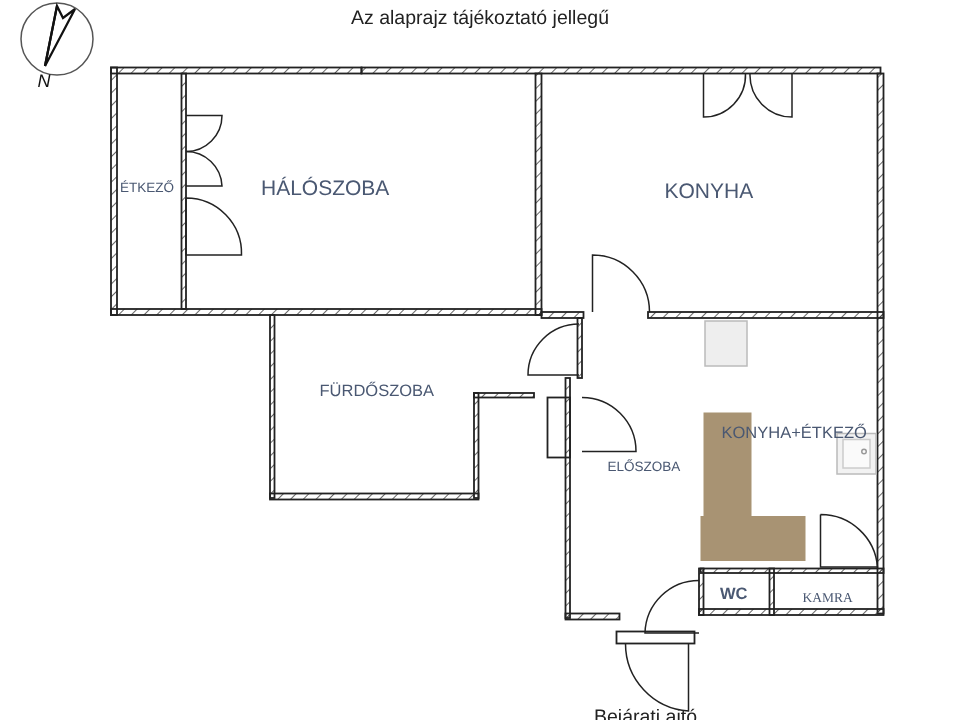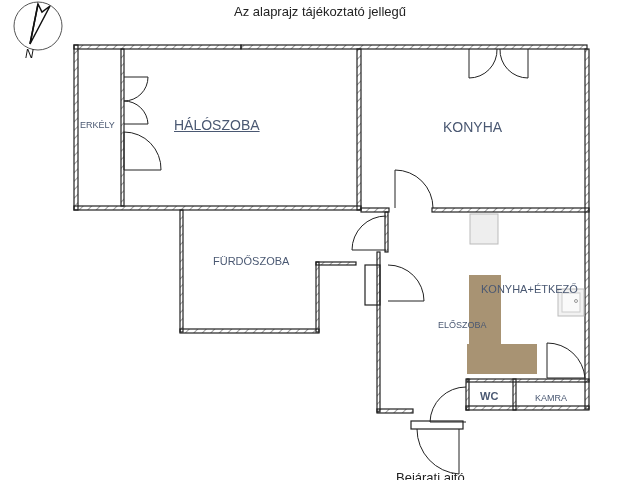--- a/index.html
+++ b/index.html
@@ -95,22 +95,22 @@
     <rect x="558" y="289" width="26" height="27" fill="#f2f2f2" stroke="#bbb"></rect>
     <rect x="562" y="293" width="18" height="19" fill="#fafafa" stroke="#ccc"></rect>
     <circle cx="576" cy="301" r="1.5" fill="none" stroke="#999"></circle>
   </g>
   <g>
     <rect x="469" y="275" width="32" height="70" fill="#a89373"></rect>
     <rect x="467" y="344" width="70" height="30" fill="#a89373"></rect>
   </g>
 </svg>
 
-<div class="lbl sm" style="left:80px;top:120px;">ERKÉLY</div>
-<div class="lbl big" style="left:174px;top:117px;text-decoration:underline;">HÁLÓSZOBA</div>
+<div class="lbl sm" style="left:80px;top:120px;">ÉTKEZŐ</div>
+<div class="lbl big" style="left:174px;top:117px;">HÁLÓSZOBA</div>
 <div class="lbl big" style="left:443px;top:119px;">KONYHA</div>
 <div class="lbl mid" style="left:213px;top:255px;text-align:center;">FÜRDŐSZOBA</div>
 <div class="lbl mid" style="left:481px;top:251px;margin-top:32px;">KONYHA+ÉTKEZŐ</div>
-<div class="lbl sm" style="left:405px;top:320px;margin-left:33px;">ELŐSZOBA</div>
+<div class="lbl sm" style="left:405px;top:306px;">ELŐSZOBA</div>
 <div class="lbl mid" style="left:480px;top:390px;font-weight:bold;">WC</div>
-<div class="lbl sm" style="left:535px;top:393px;">KAMRA</div>
+<div class="lbl sm" style="left:535px;top:393px;font-family:Liberation Serif, serif;">KAMRA</div>
 
 <div class="bottom-lbl">Bejárati ajtó</div>
 
 </body></html>

